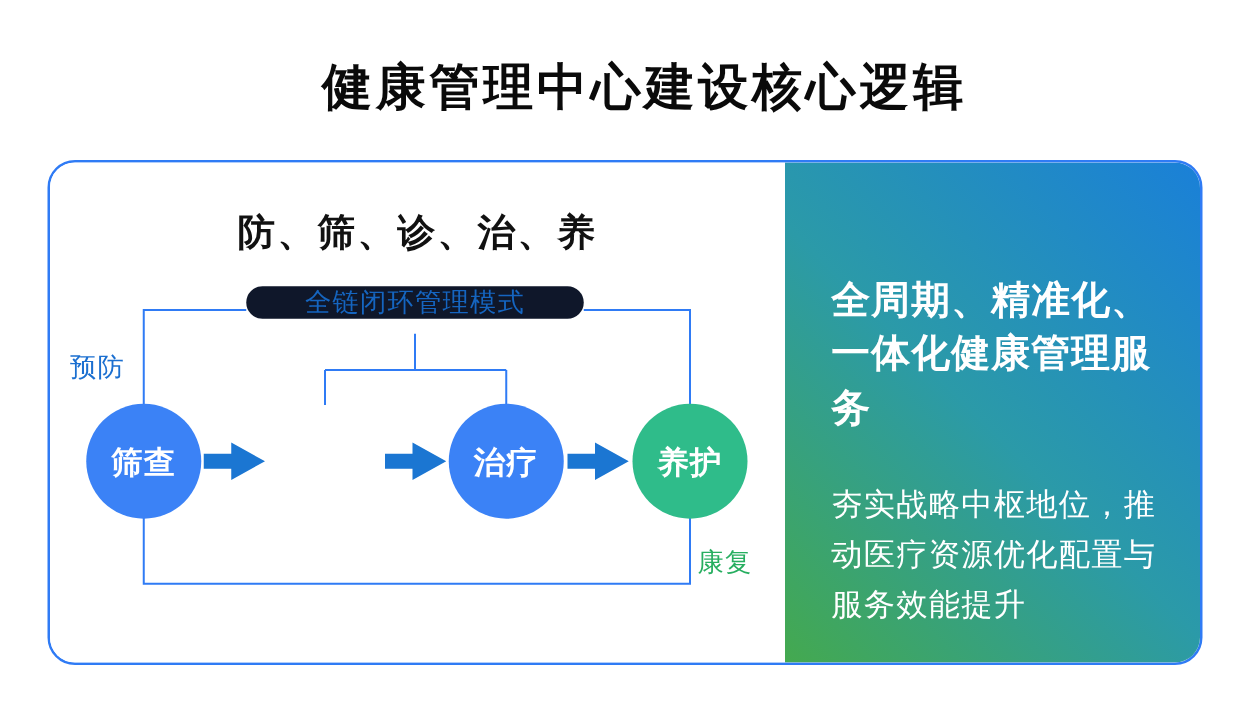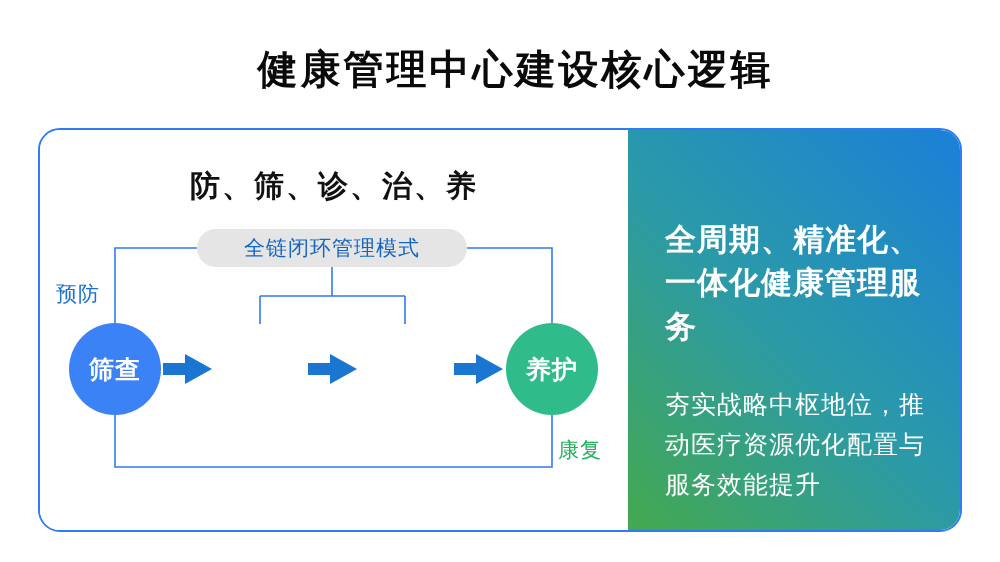--- a/index.html
+++ b/index.html
@@ -49,22 +49,22 @@
     width: 588px;
     text-align: center;
     font-size: 30px;
     font-weight: 700;
     color: #111111;
     letter-spacing: 2px;
   }
   .mode-box {
     position: absolute;
     left: 157px; top: 99px;
-    width: 270px; height: 38px;
-    background: #e5e5e5;
+    width: 270px; height: 26px;
+    background: #0f172a;
     border-radius: 19px;
     color: #1565c0;
     font-size: 21px;
     display: flex;
     align-items: center;
     justify-content: center;
     letter-spacing: 1px;
   }
   .side-label {
     position: absolute;
@@ -133,20 +133,21 @@
       </svg>
 
       <div class="diagram-heading">防、筛、诊、治、养</div>
 
       <div class="mode-box">全链闭环管理模式</div>
 
       <div class="side-label prevention">预防</div>
       <div class="side-label recovery">康复</div>
 
       <div class="step s1">筛查</div>
+      <div class="step s3">治疗</div>
       <div class="step s4 green">养护</div>
 
     </div>
 
     <div class="right">
       <div class="panel-heading">
         <div>全周期、精准化、</div>
         <div>一体化健康管理服务</div>
       </div>
       <p class="panel-body">夯实战略中枢地位，推动医疗资源优化配置与服务效能提升</p>

